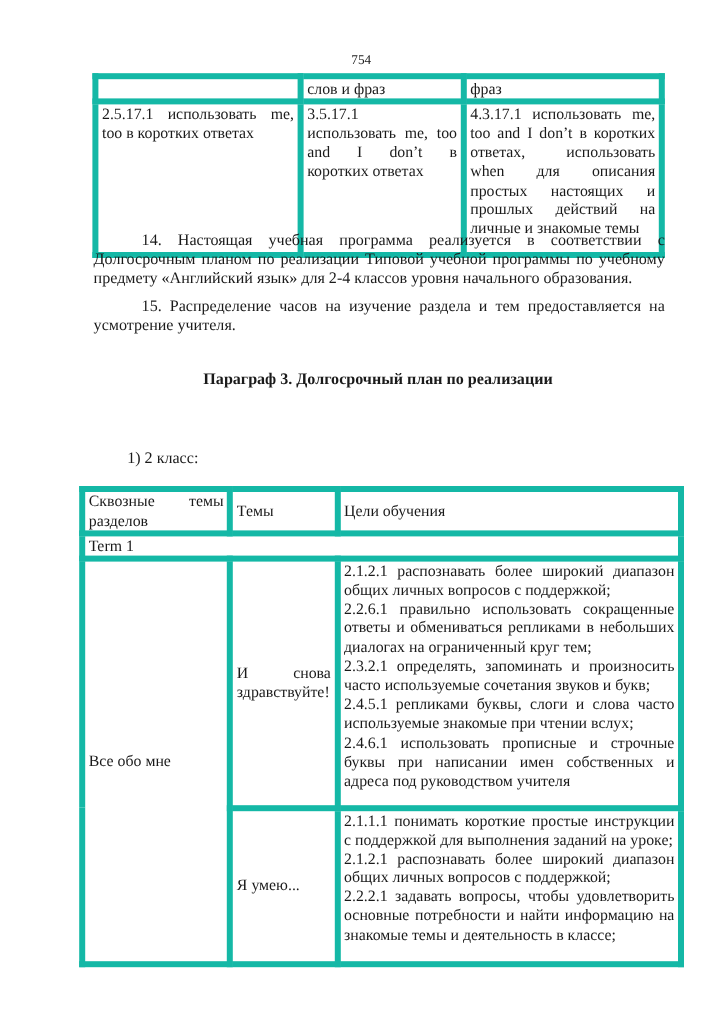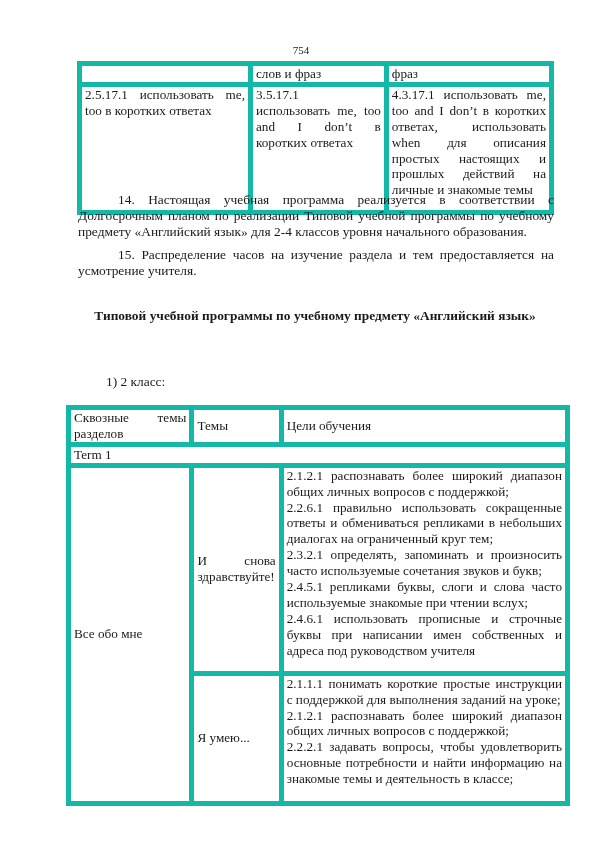--- a/index.html
+++ b/index.html
@@ -61,21 +61,21 @@
       <span class="ln">личные и знакомые темы</span>
     </td>
   </tr>
 </tbody>
   </table>
 
 <p class="para indent" style="top:192px; margin:0;">14. Настоящая учебная программа реализуется в соответствии с Долгосрочным планом по реализации Типовой учебной программы по учебному предмету «Английский язык» для 2-4 классов уровня начального образования.</p>
 <p class="para indent" style="top:247px; margin:0;">15. Распределение часов на изучение раздела и тем предоставляется на усмотрение учителя.</p>
 
 <div class="heading">
-  <span class="ln">Типовой учебной программы по учебному предмету «Английский язык»</span>
+  <span class="ln">Параграф 3. Долгосрочный план по реализации</span>
 </div>
 
 <div class="sub">1) 2 класс:</div>
 
 <table class="t2">
   <colgroup>
       <col class="c1">
       <col class="c2">
       <col class="c3">
     </colgroup>

